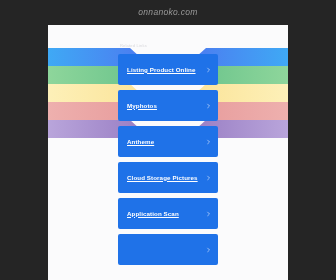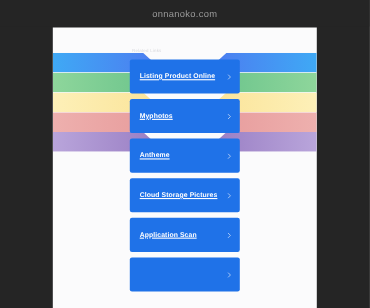--- a/index.html
+++ b/index.html
@@ -21,20 +21,21 @@
     width:336px; height:24px;
     background:#252525;
     display:flex; align-items:center; justify-content:center;
   }
   #titlebar .title {
     font-size:8.5px;
     letter-spacing:0.3px;
     color:#9a9a9a;
     font-weight:400;
     white-space:nowrap;
+    font-style:italic;
   }
 
   
   #page {
     position:absolute;
     left:48px; top:25px;
     width:240px; height:255px;
     background:#fbfbfc;
     overflow:hidden;
   }

